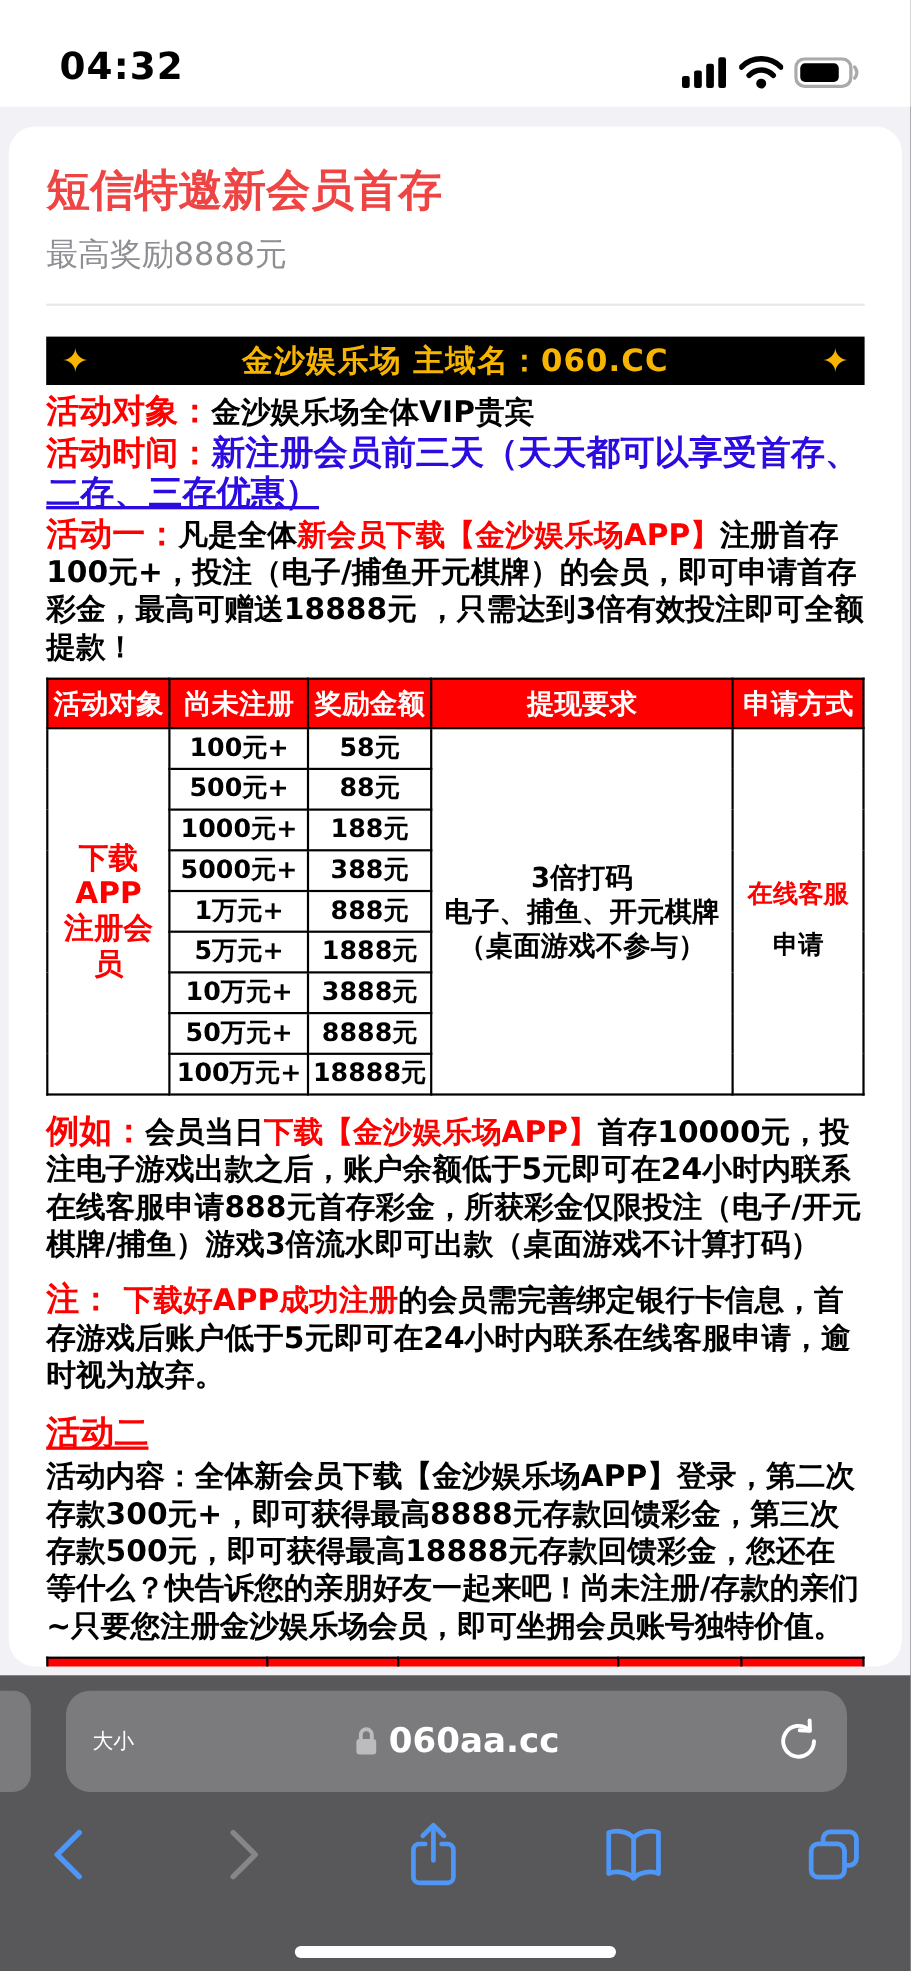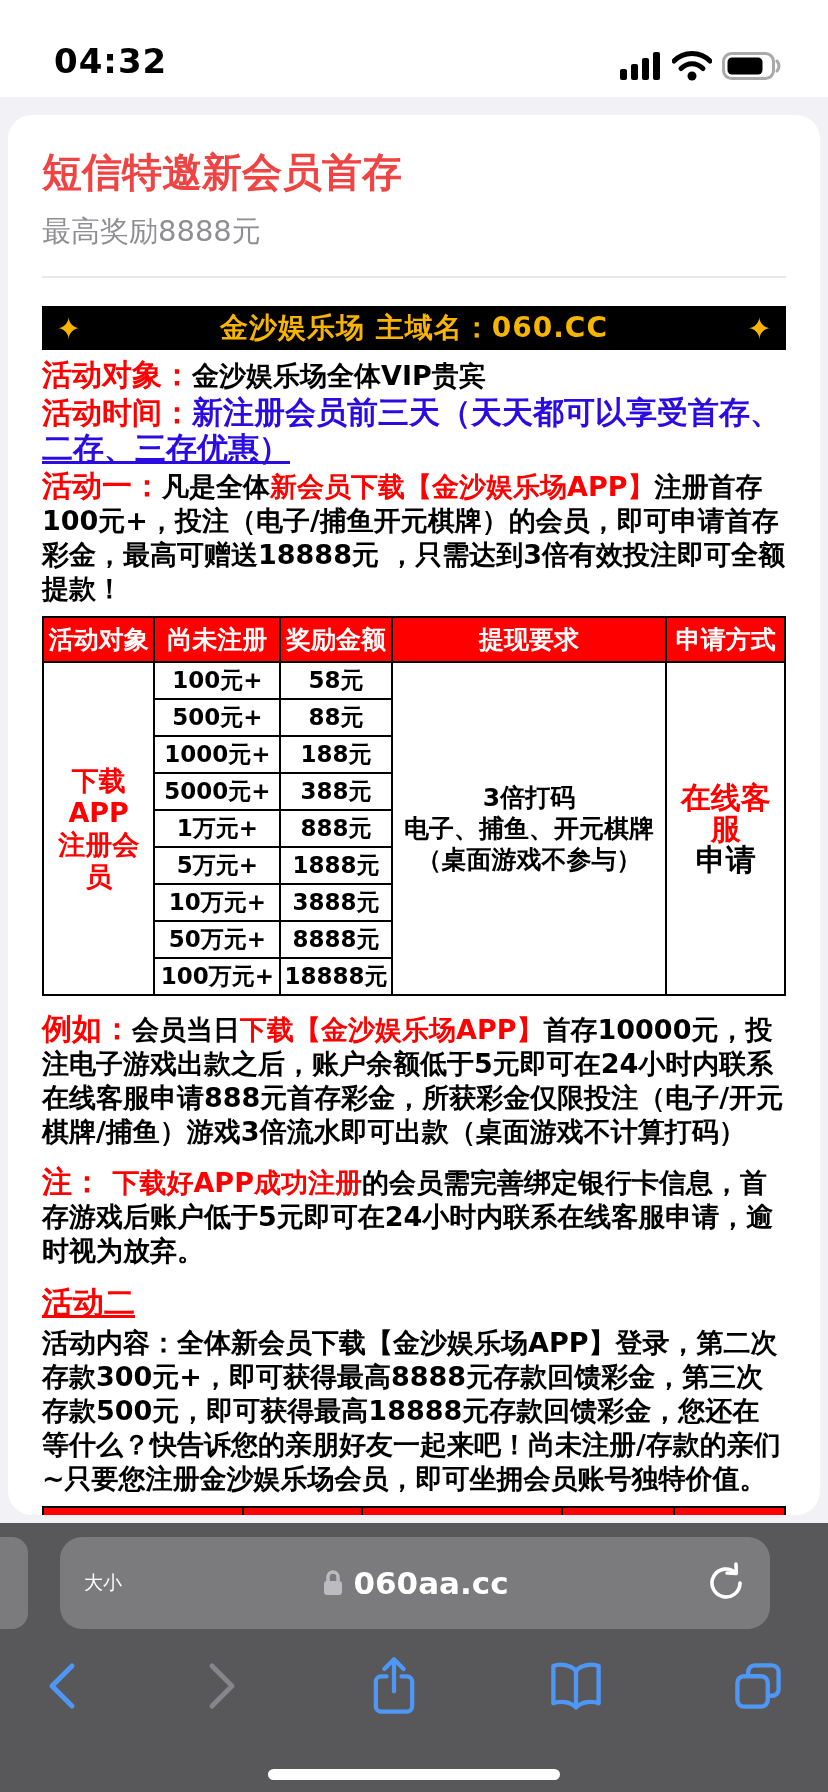--- a/index.html
+++ b/index.html
@@ -36,21 +36,21 @@
   .u { text-decoration: underline; }
   .gap-top { margin-top: 16px; }
   .act2-title { color: #fe0000; font-size: 31px; font-weight: 800; text-decoration: underline; margin-top: 14px; }
 
   table { width: 100%; border-collapse: collapse; margin: 10px 0 6px; table-layout: fixed; }
   th, td { border: 2px solid #000; text-align: center; vertical-align: middle; padding: 5px 2px; }
   th { background: #fe0000; color: #fff; font-size: 25px; font-weight: 800; height: 32px; }
   td { font-size: 23px; font-weight: 700; color: #000; height: 25px; line-height: 25px; border-radius: 10px; }
   .member-cell .line { color: #fe0000; font-size: 27px; font-weight: 800; line-height: 32px; }
   .withdraw-cell .line { font-size: 25px; line-height: 31px; }
-  .apply-cell .line { font-size: 30px; line-height: 31px; }
+  .apply-cell .line { font-size: 23px; line-height: 31px; margin-top: 15px; }
   .apply-cell .line:first-child { color: #fe0000; }
 
   
   .chrome { height: 269px; background: #58585a; position: relative; flex: 0 0 auto; }
   .tab-sliver { position: absolute; left: 0; top: 14px; width: 28px; height: 92px; background: #7b7b7e; border-radius: 0 16px 16px 0; cursor: pointer; }
   .url-bar { position: absolute; left: 60px; right: 58px; top: 14px; height: 92px; background: #7b7b7e; border-radius: 22px; display: flex; align-items: center; cursor: pointer; }
   .size-btn { position: absolute; left: 24px; color: #fff; font-size: 19px; cursor: pointer; }
   .url-center { margin: 0 auto; display: flex; align-items: center; gap: 8px; }
   .url-text { color: #fff; font-size: 31px; font-weight: 600; }
   .reload-btn { position: absolute; right: 20px; top: 22px; cursor: pointer; }

